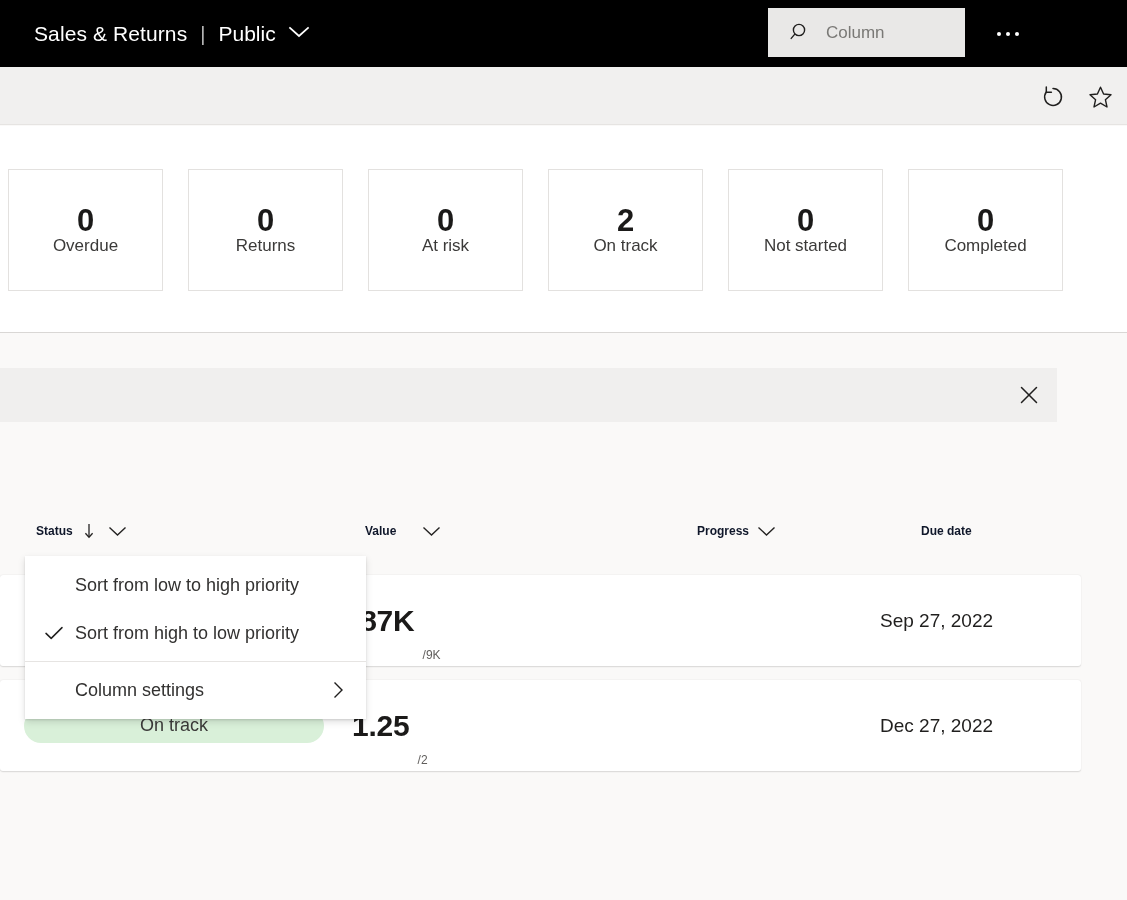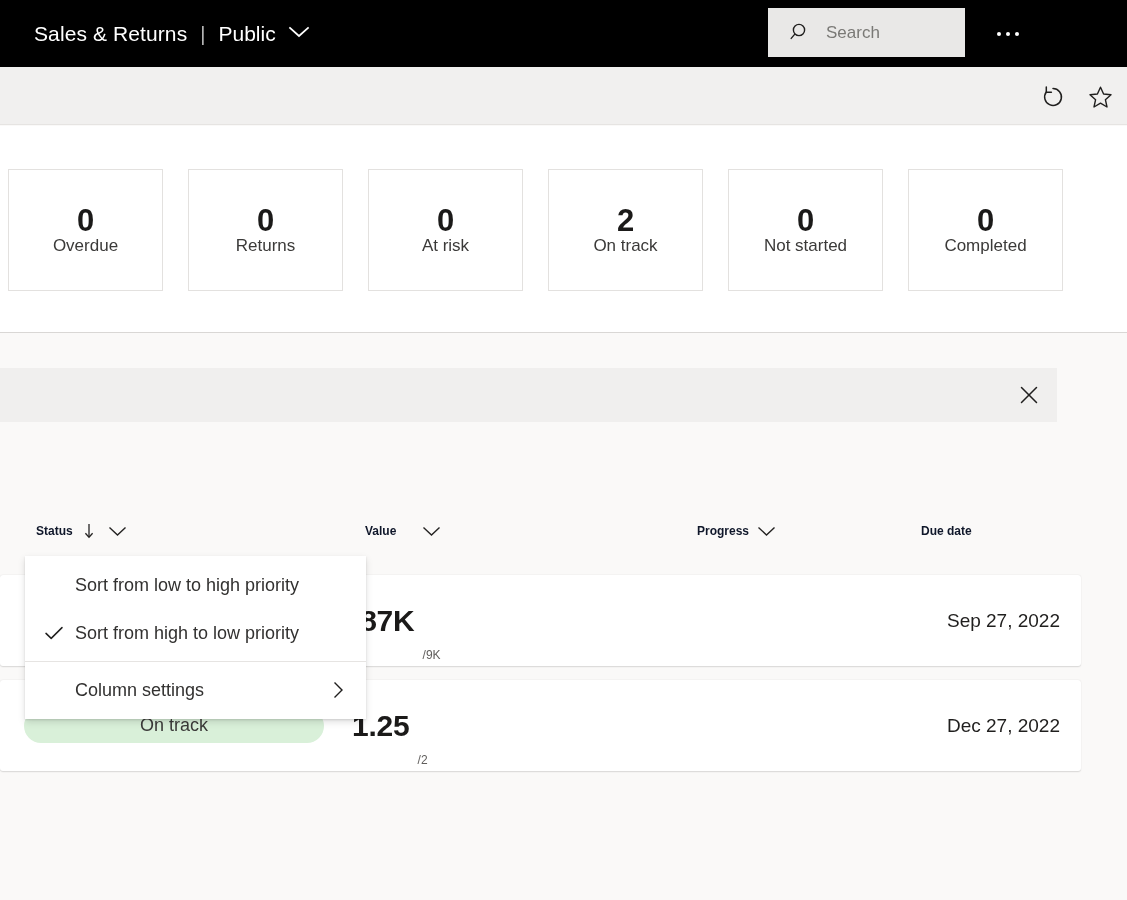--- a/index.html
+++ b/index.html
@@ -194,21 +194,21 @@
 
   .cell {
     position: absolute;
     top: 0;
     height: 91px;
     display: flex;
     align-items: center;
   }
   .cell-status   { left: 24px; width: 300px; }
   .cell-value    { left: 352px; }
-  .cell-duedate  { left: 880px; width: 180px; justify-content: flex-end; }
+  .cell-duedate  { left: 880px; width: 180px; justify-content: flex-start; }
 
   .pill {
     width: 300px;
     height: 34px;
     border-radius: 17px;
     display: flex;
     align-items: center;
     justify-content: center;
     font-size: 18px;
     color: #3b3a39;
@@ -288,21 +288,21 @@
     </span>
   </div>
 
   <div class="search-box">
     <span class="search-icon">
       <svg width="21" height="21" viewBox="0 0 21 21" fill="none" aria-hidden="true">
         <circle cx="9" cy="8" r="5.6" stroke="#201f1e" stroke-width="1.4" fill="none"></circle>
         <line x1="4.6" y1="12.4" x2="1.2" y2="16.4" stroke="#201f1e" stroke-width="1.4" stroke-linecap="round"></line>
       </svg>
     </span>
-    <span class="search-placeholder">Search</span>
+    <span class="search-placeholder">Column</span>
   </div>
 
   <div class="ellipsis-btn">
     <i></i>
       <i></i>
       <i></i>
   </div>
 </div>
 
 <div class="commandbar">

